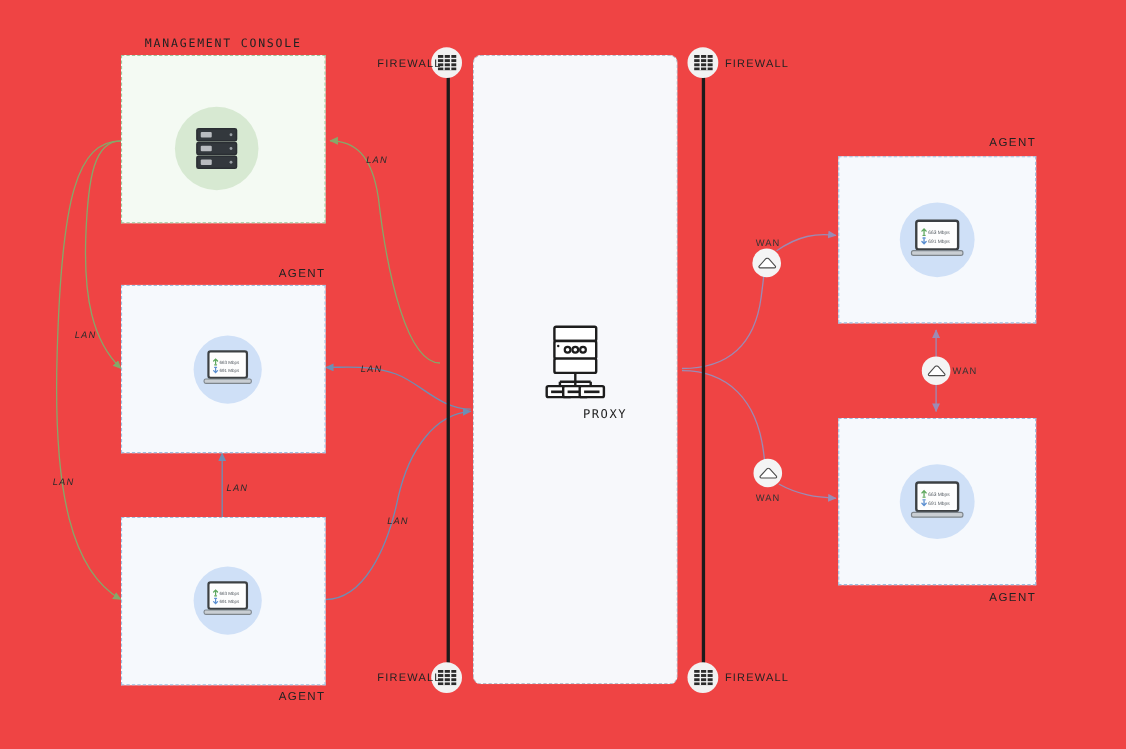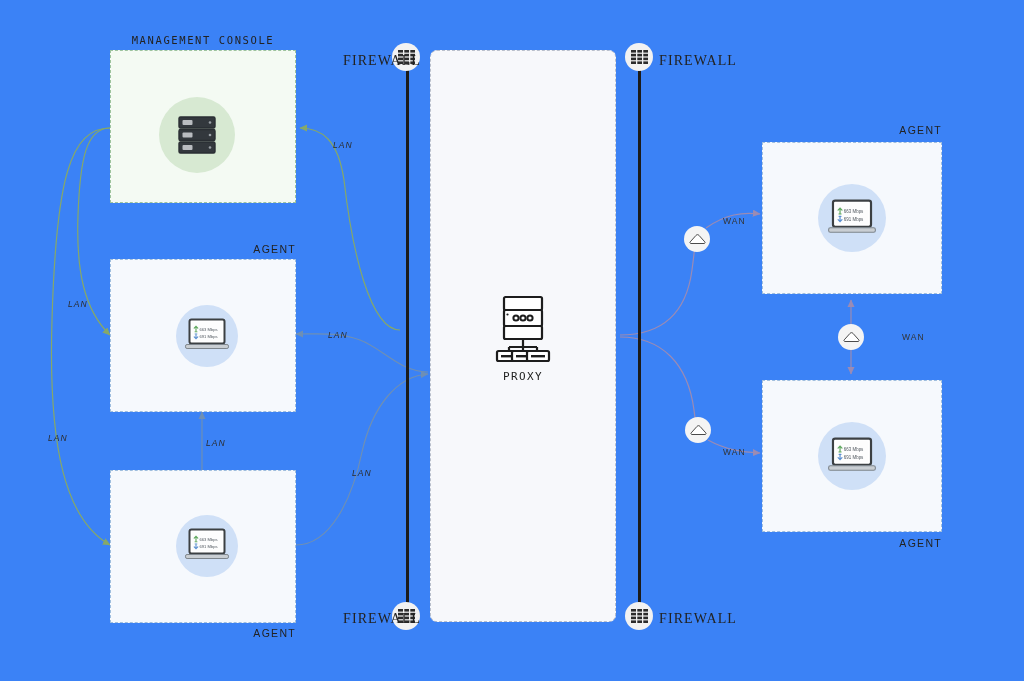--- a/index.html
+++ b/index.html
@@ -1,20 +1,20 @@
 <!DOCTYPE html>
 <html><head>
 <meta charset="utf-8">
 <style>
   html,body{margin:0;padding:0;background:#ffffff;}
   body{
     font-family:"DejaVu Sans Mono","Liberation Mono",monospace;
     width:1024px;height:681px;overflow:hidden;
   }
-  #stage{position:relative;width:1024px;height:681px;background:#3b82f6;}
+  #stage{position:relative;width:1024px;height:681px;background:#ef4444;}
   svg#wires{position:absolute;left:0;top:0;width:1024px;height:681px;pointer-events:none;}
 
   
   .zone{position:absolute;box-sizing:border-box;}
   .zone-mgmt{border:1px dashed #9dc39d;background:#f4faf3;}
   .zone-agent{border:1px dashed #9fbede;background:#f6f9fd;}
   .zone-dmz{border:1px dashed #b9bfcb;background:#f7f8fb;border-radius:7px;}
 
   .zone-label{
     position:absolute;
@@ -35,33 +35,33 @@
   .icon-wrap{position:absolute;display:flex;align-items:center;justify-content:center;}
 
   
   .fw-bar{position:absolute;background:#1b1b1b;width:3px;border-radius:1px;}
   .fw-badge{
     position:absolute;border-radius:50%;background:#f2f2f2;
     display:flex;align-items:center;justify-content:center;
   }
   .fw-text{
     position:absolute;
-    font-family:Liberation Serif, serif;
-    font-size:14px;letter-spacing:1.1px;color:#222;white-space:nowrap;
+    font-family:Liberation Sans, sans-serif;
+    font-size:10px;letter-spacing:1.1px;color:#222;white-space:nowrap;
   }
 
   
   .wan-badge{
     position:absolute;border-radius:50%;background:#f4f4f4;
     display:flex;align-items:center;justify-content:center;
   }
   .wan-text{
     position:absolute;
     font-family:"Liberation Sans","DejaVu Sans",sans-serif;
-    font-size:8.5px;letter-spacing:1px;color:#333;white-space:nowrap;margin-left:36px;
+    font-size:8.5px;letter-spacing:1px;color:#333;white-space:nowrap;
   }
 
   
   .edge-label{
     position:absolute;
     font-family:"Liberation Sans","DejaVu Sans",sans-serif;
     font-size:8.5px;letter-spacing:1px;color:#2b2b2b;white-space:nowrap;font-style:italic;
   }
 
   
@@ -176,21 +176,21 @@
       <rect x="17" y="31" width="38" height="13" rx="1.5" fill="#fff" stroke="#1d1d1d" stroke-width="2.2"></rect>
       <path d="M36,44 L36,52 M22,52 L50,52 M22,52 L22,57 M36,52 L36,57 M50,52 L50,57" fill="none" stroke="#1d1d1d" stroke-width="2.2"></path>
       <rect x="10" y="56" width="22" height="10" rx="1.5" fill="#fff" stroke="#1d1d1d" stroke-width="2.2"></rect>
       <rect x="14" y="60" width="14" height="2.4" fill="#1d1d1d"></rect>
       <rect x="25" y="56" width="22" height="10" rx="1.5" fill="#fff" stroke="#1d1d1d" stroke-width="2.2"></rect>
       <rect x="29" y="60" width="14" height="2.4" fill="#1d1d1d"></rect>
       <rect x="40" y="56" width="22" height="10" rx="1.5" fill="#fff" stroke="#1d1d1d" stroke-width="2.2"></rect>
       <rect x="44" y="60" width="14" height="2.4" fill="#1d1d1d"></rect>
     </svg>
   </div>
-  <div class="proxy-label" style="left:430px;top:370px;width:186px;text-align:center;">PROXY</div>
+  <div class="proxy-label" style="left:430px;top:370px;width:186px;text-align:center;padding-left:27px;">PROXY</div>
 
   <div class="fw-bar" style="left:406px;top:60px;height:556px;"></div>
 
   <div class="fw-badge" style="left:392px;top:43px;width:28px;height:28px;">
     <svg width="17" height="14" viewBox="0 0 17 14">
       <rect x="0" y="0" width="17" height="2.6" fill="#2b2b2b"></rect>
       <rect x="0" y="3.8" width="17" height="2.6" fill="#2b2b2b"></rect>
       <rect x="0" y="7.6" width="17" height="2.6" fill="#2b2b2b"></rect>
       <rect x="0" y="11.4" width="17" height="2.6" fill="#2b2b2b"></rect>
       <rect x="5" y="0" width="1.3" height="14" fill="#f2f2f2"></rect>

